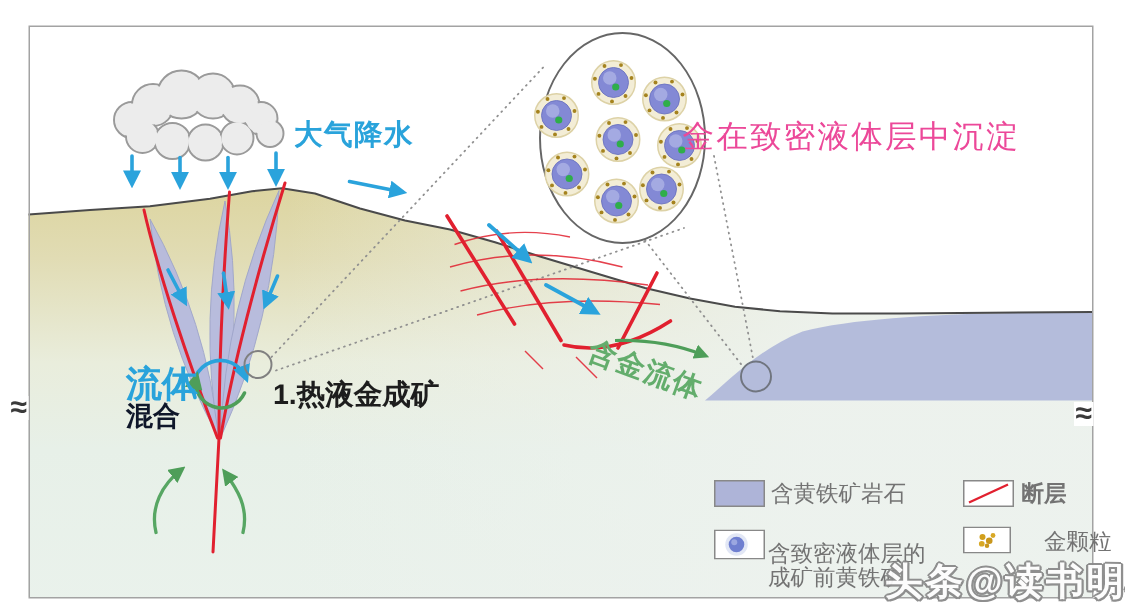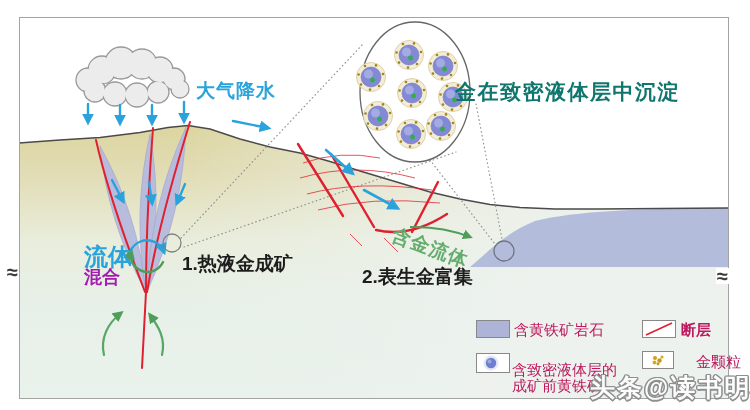--- a/index.html
+++ b/index.html
@@ -7,36 +7,36 @@
     position:relative;width:750px;height:410px;overflow:hidden;
     font-family:"Liberation Sans", sans-serif;background:#fff;
   }
   #art{position:absolute;left:0;top:0;}
   #frame{
     position:absolute;left:19px;top:17px;width:708px;height:380px;
     border:1.2px solid #a3a3a3;pointer-events:none;
   }
   .lbl{position:absolute;white-space:nowrap;line-height:1.15;}
   .lbl-blue{color:#29a3db;font-weight:bold;}
-  .lbl-green{color:#a21caf;font-weight:bold;}
+  .lbl-green{color:#0f172a;font-weight:bold;}
   .lbl-black{color:#1d1d1d;font-weight:bold;}
   #precip{left:196px;top:80px;font-size:19px;letter-spacing:1px;}
-  #inset-caption{left:455px;top:80px;font-size:21px;color:#0f766e;font-weight:700;letter-spacing:1.5px;}
+  #inset-caption{left:455px;top:80px;font-size:21px;color:#ec4899;font-weight:400;letter-spacing:1.5px;}
   #fluid{left:84px;top:243px;font-size:24px;}
   #mixing{left:84px;top:267px;font-size:18px;}
   #step1{left:182px;top:253px;font-size:19px;}
   #gold-fluid{left:396px;top:224px;font-size:19px;color:#63ad6c;font-weight:bold;
     transform:rotate(20deg);transform-origin:left top;letter-spacing:1px;}
   #step2{left:362px;top:266px;font-size:19px;}
   #deep-fluid{left:94px;top:367px;font-size:20px;font-weight:500;}
   .break-sym{position:absolute;font-size:20px;font-weight:bold;color:#3a3a3a;
     background:#fff;padding:0 1px;line-height:16px;}
   #break-left{left:6px;top:264px;}
   #break-right{left:716px;top:268px;}
-  .legend-label{position:absolute;font-size:15px;color:#be185d;line-height:16px;}
+  .legend-label{position:absolute;font-size:15px;color:#737373;line-height:16px;}
   .legend-swatch{position:absolute;}
   #legend-label-2{width:106px;white-space:normal;}
   #watermark{
     position:absolute;left:590px;top:371px;font-size:25px;font-weight:700;
     color:#fdfdfd;letter-spacing:2px;opacity:.95;white-space:nowrap;
     text-shadow:1.5px 0 0 #8a8a8a,-1.5px 0 0 #8a8a8a,0 1.5px 0 #8a8a8a,0 -1.5px 0 #8a8a8a,
       1px 1px 0 #8a8a8a,-1px -1px 0 #8a8a8a,1px -1px 0 #8a8a8a,-1px 1px 0 #8a8a8a;
   }
 </style>
 </head>
@@ -210,21 +210,20 @@
   </svg>
 
   <div id="frame"></div>
 
   <div class="lbl lbl-blue" id="precip">大气降水</div>
   <div class="lbl" id="inset-caption">金在致密液体层中沉淀</div>
   <div class="lbl lbl-blue" id="fluid">流体</div>
   <div class="lbl lbl-green" id="mixing">混合</div>
   <div class="lbl lbl-black" id="step1">1.热液金成矿</div>
   <div class="lbl" id="gold-fluid">含金流体</div>
-  <div class="lbl lbl-black" id="step2">2.表生金富集</div>
   <div class="break-sym" id="break-left">≈</div>
   <div class="break-sym" id="break-right">≈</div>
 
   <div>
     <svg class="legend-swatch" style="left:476px;top:320px;" width="34" height="18">
       <rect x="0.5" y="0.5" width="33" height="17" fill="#aeb4d8" stroke="#888"></rect>
     </svg>
     <div class="legend-label" style="left:514px;top:322px;">含黄铁矿岩石</div>
 
     <svg class="legend-swatch" style="left:642px;top:320px;" width="34" height="18">

